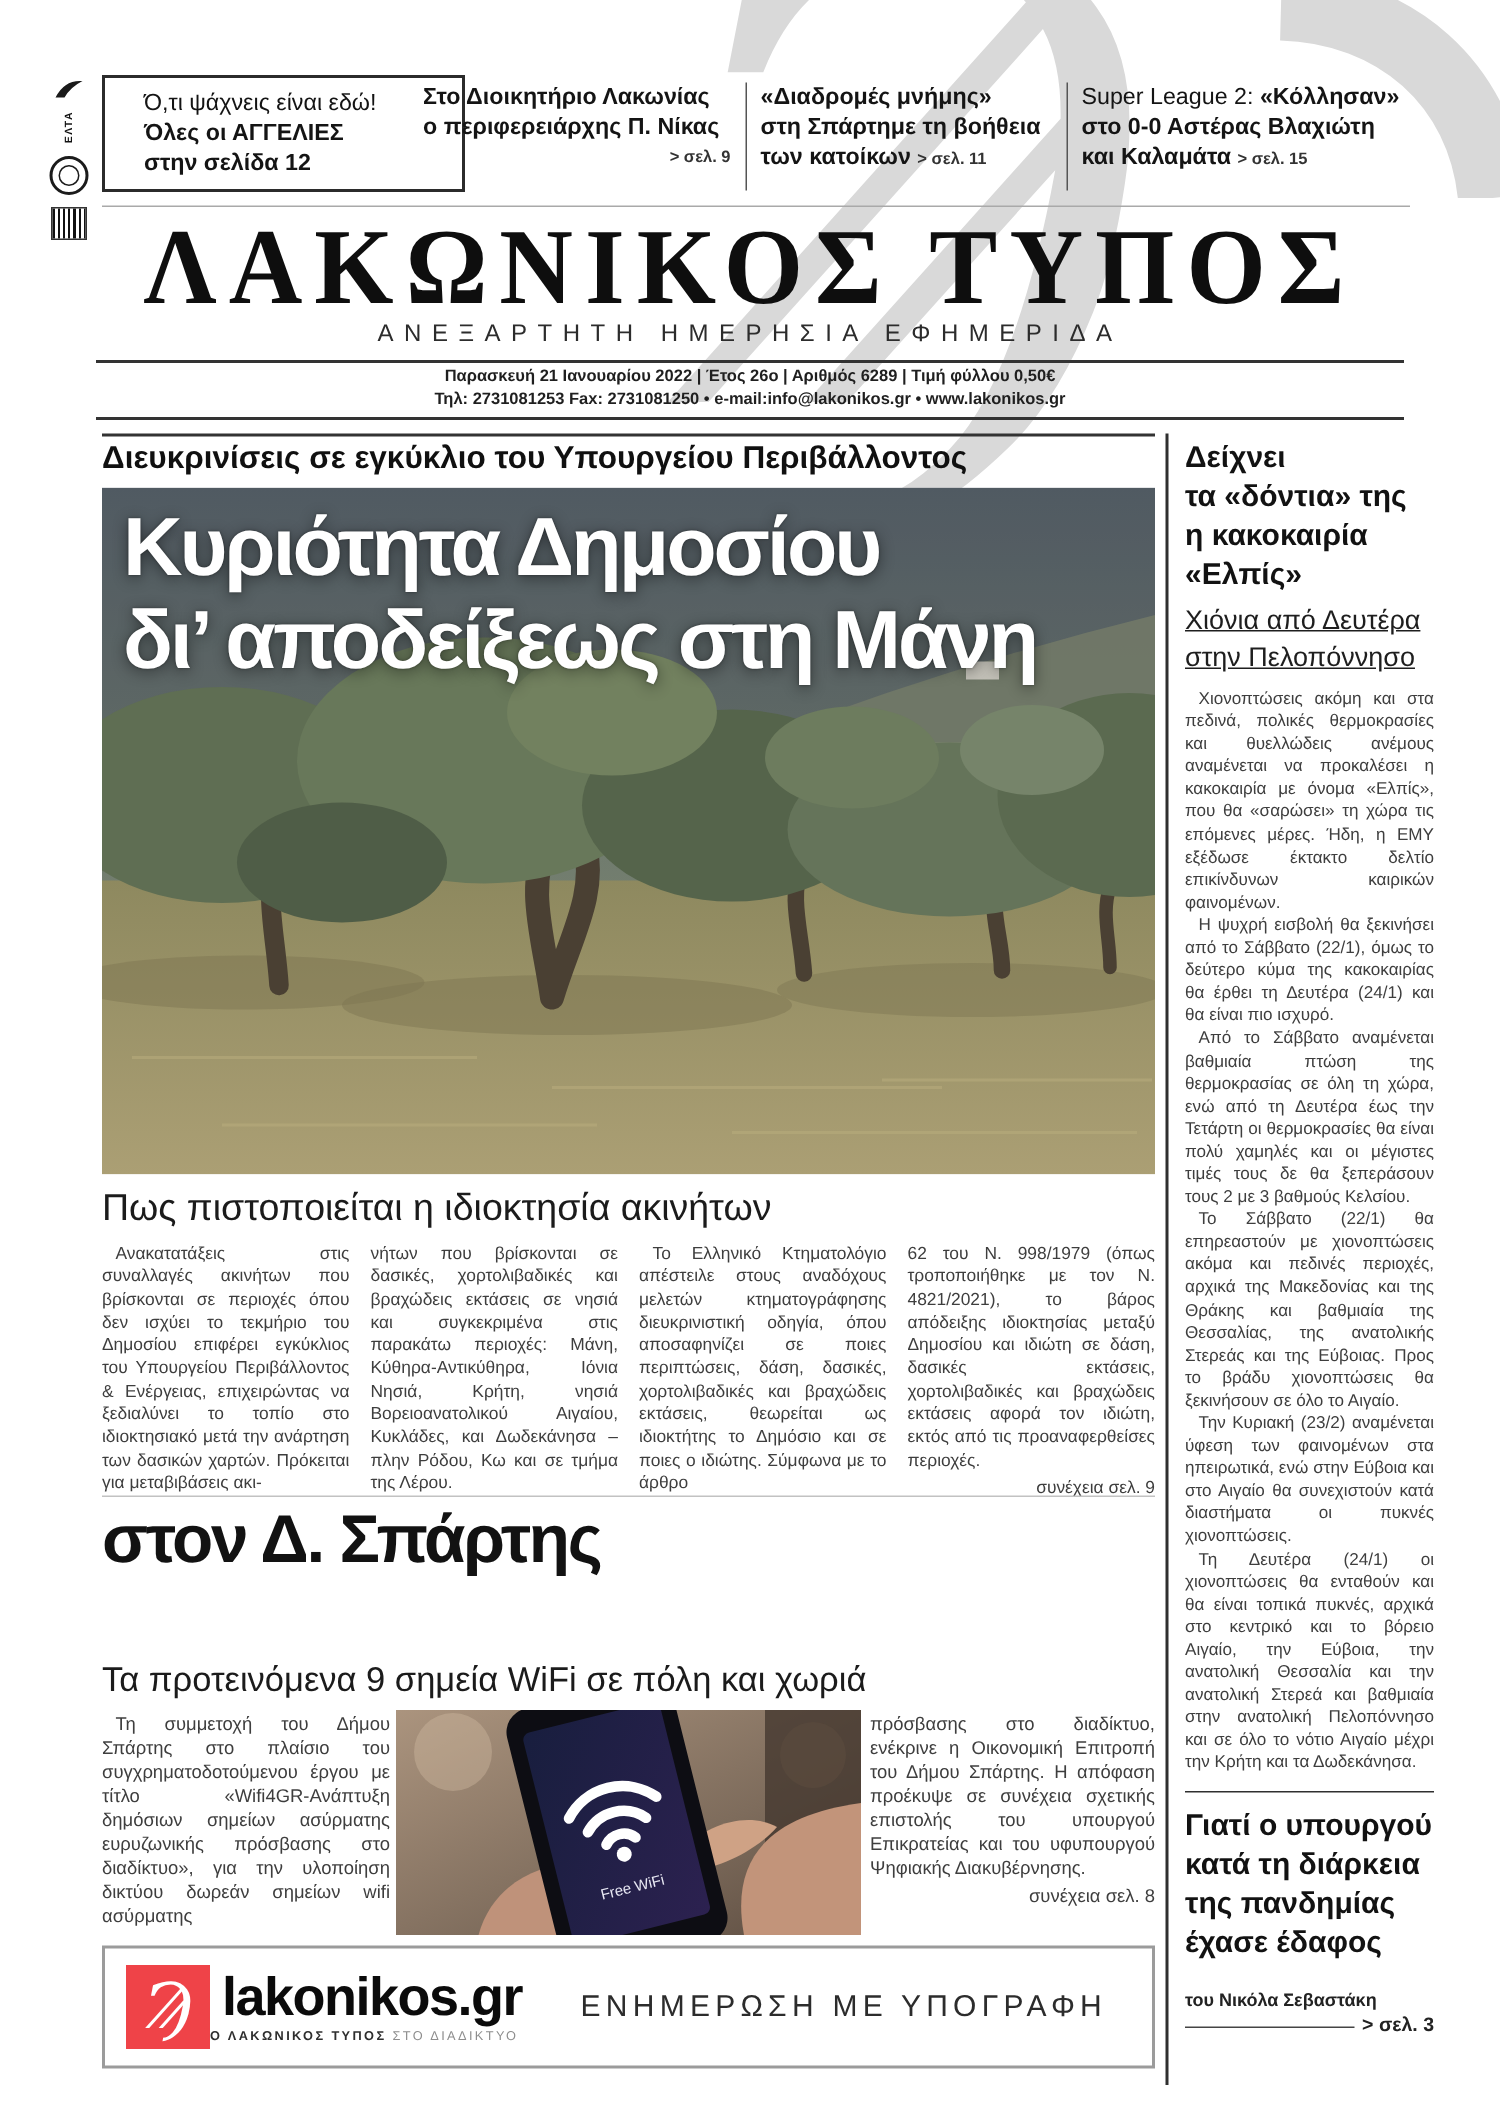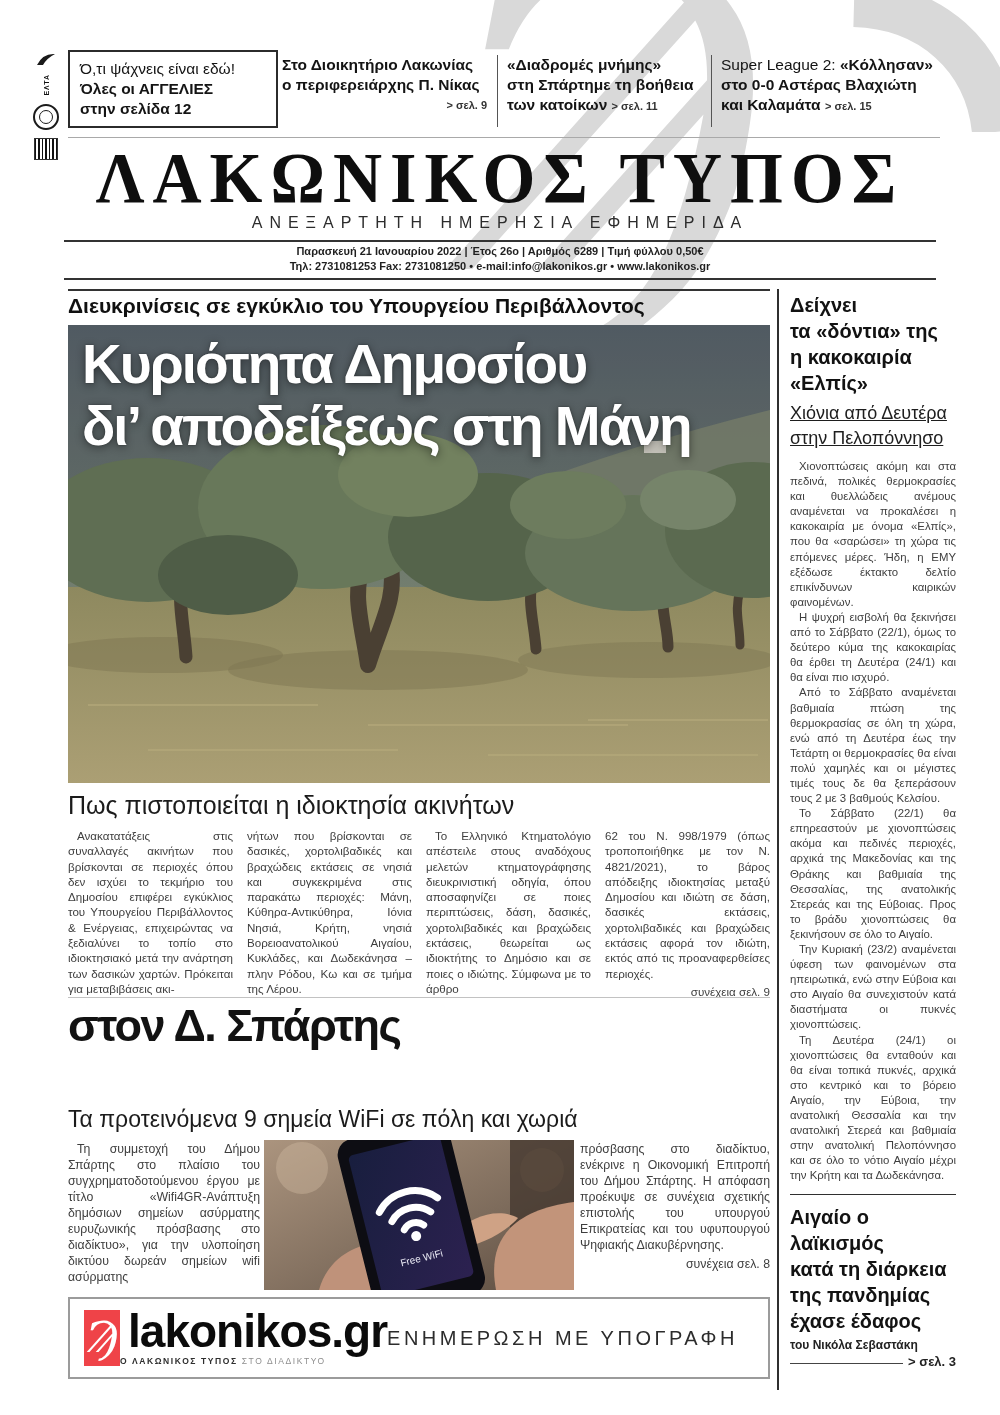--- a/index.html
+++ b/index.html
@@ -17,21 +17,21 @@
   .elta-label{font-size:7px;font-weight:bold;letter-spacing:1px;writing-mode:vertical-rl;transform:rotate(180deg);color:#111;}
   .stamp{width:22px;height:22px;border:2px solid #1b1b1b;border-radius:50%;display:flex;align-items:center;justify-content:center;}
   .stamp-inner{width:12px;height:12px;border:1.5px solid #1b1b1b;border-radius:50%;}
   .barcode{width:22px;height:20px;border:1px solid #333;
            background:repeating-linear-gradient(90deg,#111 0 1.5px,#fff 1.5px 3.5px);}
 
   
   .teaser{font-size:15.5px;line-height:20px;color:#141414;}
   .teaser .b{font-weight:bold;}
   .teaser .ref{font-size:11px;font-weight:bold;color:#333;}
-  .t-box{border:2px solid #2b2b2b;padding:7px 10px;background:#fff;}
+  .t-box{border:2px solid #2b2b2b;padding:7px 26px;background:#fff;}
   .vdiv{width:1px;background:#555;}
   .refline{text-align:right;}
 
   
   .masthead{left:60px;top:136px;width:880px;text-align:center;font-family:"Liberation Serif","DejaVu Serif",serif;
             font-weight:bold;font-size:68px;letter-spacing:8px;color:#0e0e0e;white-space:nowrap;
             transform:scaleY(1.06);transform-origin:top;}
   .m-tagline{left:60px;top:214px;width:880px;text-align:center;font-size:16px;letter-spacing:7px;color:#2c2c2c;}
   .rule{position:absolute;z-index:1;height:1px;background:#a9a9a9;}
   .rule.dark{height:2px;background:#333;}
@@ -57,36 +57,36 @@
   .subhead2{left:68px;top:1106px;font-size:23px;color:#1b1b1b;}
   .a2col{font-size:12.3px;line-height:16px;text-align:justify;color:#3e3e3e;}
   .photo2{left:264px;top:1140px;width:310px;height:150px;overflow:hidden;}
   .photo2 svg{display:block;width:100%;height:100%;}
 
   
   .footer{left:68px;top:1297px;width:698px;height:78px;border:2px solid #9b9b9b;display:flex;align-items:center;}
   .logo-box{width:56px;height:56px;margin-left:14px;background:#ef4348;color:#fff;display:flex;
             align-items:center;justify-content:center;font-family:"DejaVu Serif",serif;font-style:italic;
             font-size:42px;line-height:1;}
-  .logo-text{margin-left:8px;font-size:46px;font-weight:bold;letter-spacing:-1px;color:#0b0b0b;line-height:.95;}
+  .logo-text{margin-left:8px;font-size:36px;font-weight:bold;letter-spacing:-1px;color:#0b0b0b;line-height:.95;}
   .logo-tagline{font-size:8.5px;letter-spacing:1.6px;margin-top:3px;}
   .logo-tagline .strong{font-weight:bold;color:#2e2e2e;}
   .logo-tagline .light{color:#8d8d8d;}
   .slogan{margin-left:auto;margin-right:30px;font-size:20px;letter-spacing:3.5px;color:#2c2c2c;white-space:nowrap;}
 
   
   .side-divider{left:777px;top:289px;width:2px;height:1101px;background:#2f2f2f;position:absolute;z-index:1;}
   .sidebar{left:790px;top:292px;width:166px;}
   .s-head{font-size:20px;font-weight:bold;line-height:26px;color:#121212;}
   .s-sub{font-size:18px;line-height:25px;color:#1e1e1e;margin-top:5px;text-decoration:underline;}
   .s-body{margin-top:8px;font-size:11.4px;line-height:15.1px;text-align:justify;color:#3e3e3e;}
   .s-body p{margin:0;text-indent:9px;}
   .s-div{height:1.5px;background:#2f2f2f;margin:10px 0 9px 0;width:100%;}
   .s-teaser-title{font-size:20px;font-weight:bold;line-height:26px;color:#121212;}
-  .s-author{font-size:12px;font-weight:bold;color:#222;margin-top:4px;}
+  .s-author{font-size:12px;font-weight:bold;color:#222;margin-top:18px;}
   .s-refrow{display:flex;align-items:flex-end;gap:5px;margin-top:2px;}
   .s-refrow .ln{flex:1;border-bottom:1.5px solid #444;margin-bottom:5px;}
   .s-refrow .rf{font-size:13px;font-weight:bold;color:#222;white-space:nowrap;}
 </style>
 </head>
 <body>
 
 <div class="page">
 
   <div class="watermark">Ϡ</div>
@@ -284,21 +284,21 @@
     <div class="s-body">
       <p>Χιονοπτώσεις ακόμη και στα πεδινά, πολικές θερμοκρασίες και θυελλώδεις ανέμους αναμένεται να προκαλέσει η κακοκαιρία με όνομα «Ελπίς», που θα «σαρώσει» τη χώρα τις επόμενες μέρες. Ήδη, η ΕΜΥ εξέδωσε έκτακτο δελτίο επικίνδυνων καιρικών φαινομένων.</p>
       <p>Η ψυχρή εισβολή θα ξεκινήσει από το Σάββατο (22/1), όμως το δεύτερο κύμα της κακοκαιρίας θα έρθει τη Δευτέρα (24/1) και θα είναι πιο ισχυρό.</p>
       <p>Από το Σάββατο αναμένεται βαθμιαία πτώση της θερμοκρασίας σε όλη τη χώρα, ενώ από τη Δευτέρα έως την Τετάρτη οι θερμοκρασίες θα είναι πολύ χαμηλές και οι μέγιστες τιμές τους δε θα ξεπεράσουν τους 2 με 3 βαθμούς Κελσίου.</p>
       <p>Το Σάββατο (22/1) θα επηρεαστούν με χιονοπτώσεις ακόμα και πεδινές περιοχές, αρχικά της Μακεδονίας και της Θράκης και βαθμιαία της Θεσσαλίας, της ανατολικής Στερεάς και της Εύβοιας. Προς το βράδυ χιονοπτώσεις θα ξεκινήσουν σε όλο το Αιγαίο.</p>
       <p>Την Κυριακή (23/2) αναμένεται ύφεση των φαινομένων στα ηπειρωτικά, ενώ στην Εύβοια και στο Αιγαίο θα συνεχιστούν κατά διαστήματα οι πυκνές χιονοπτώσεις.</p>
       <p>Τη Δευτέρα (24/1) οι χιονοπτώσεις θα ενταθούν και θα είναι τοπικά πυκνές, αρχικά στο κεντρικό και το βόρειο Αιγαίο, την Εύβοια, την ανατολική Θεσσαλία και την ανατολική Στερεά και βαθμιαία στην ανατολική Πελοπόννησο και σε όλο το νότιο Αιγαίο μέχρι την Κρήτη και τα Δωδεκάνησα.</p>
     </div>
     <div class="s-div"></div>
     <div class="s-teaser-title">
-      <div>Αιγαίο ο λαϊκισμός</div>
+      <div>Γιατί ο υπουργού</div>
       <div>κατά τη διάρκεια</div>
       <div>της πανδημίας</div>
       <div>έχασε έδαφος</div>
     </div>
     <div class="s-author">του Νικόλα Σεβαστάκη</div>
     <div class="s-refrow">
       <span class="ln"></span>
       <span class="rf">&gt; σελ. 3</span>
     </div>
   </div>

